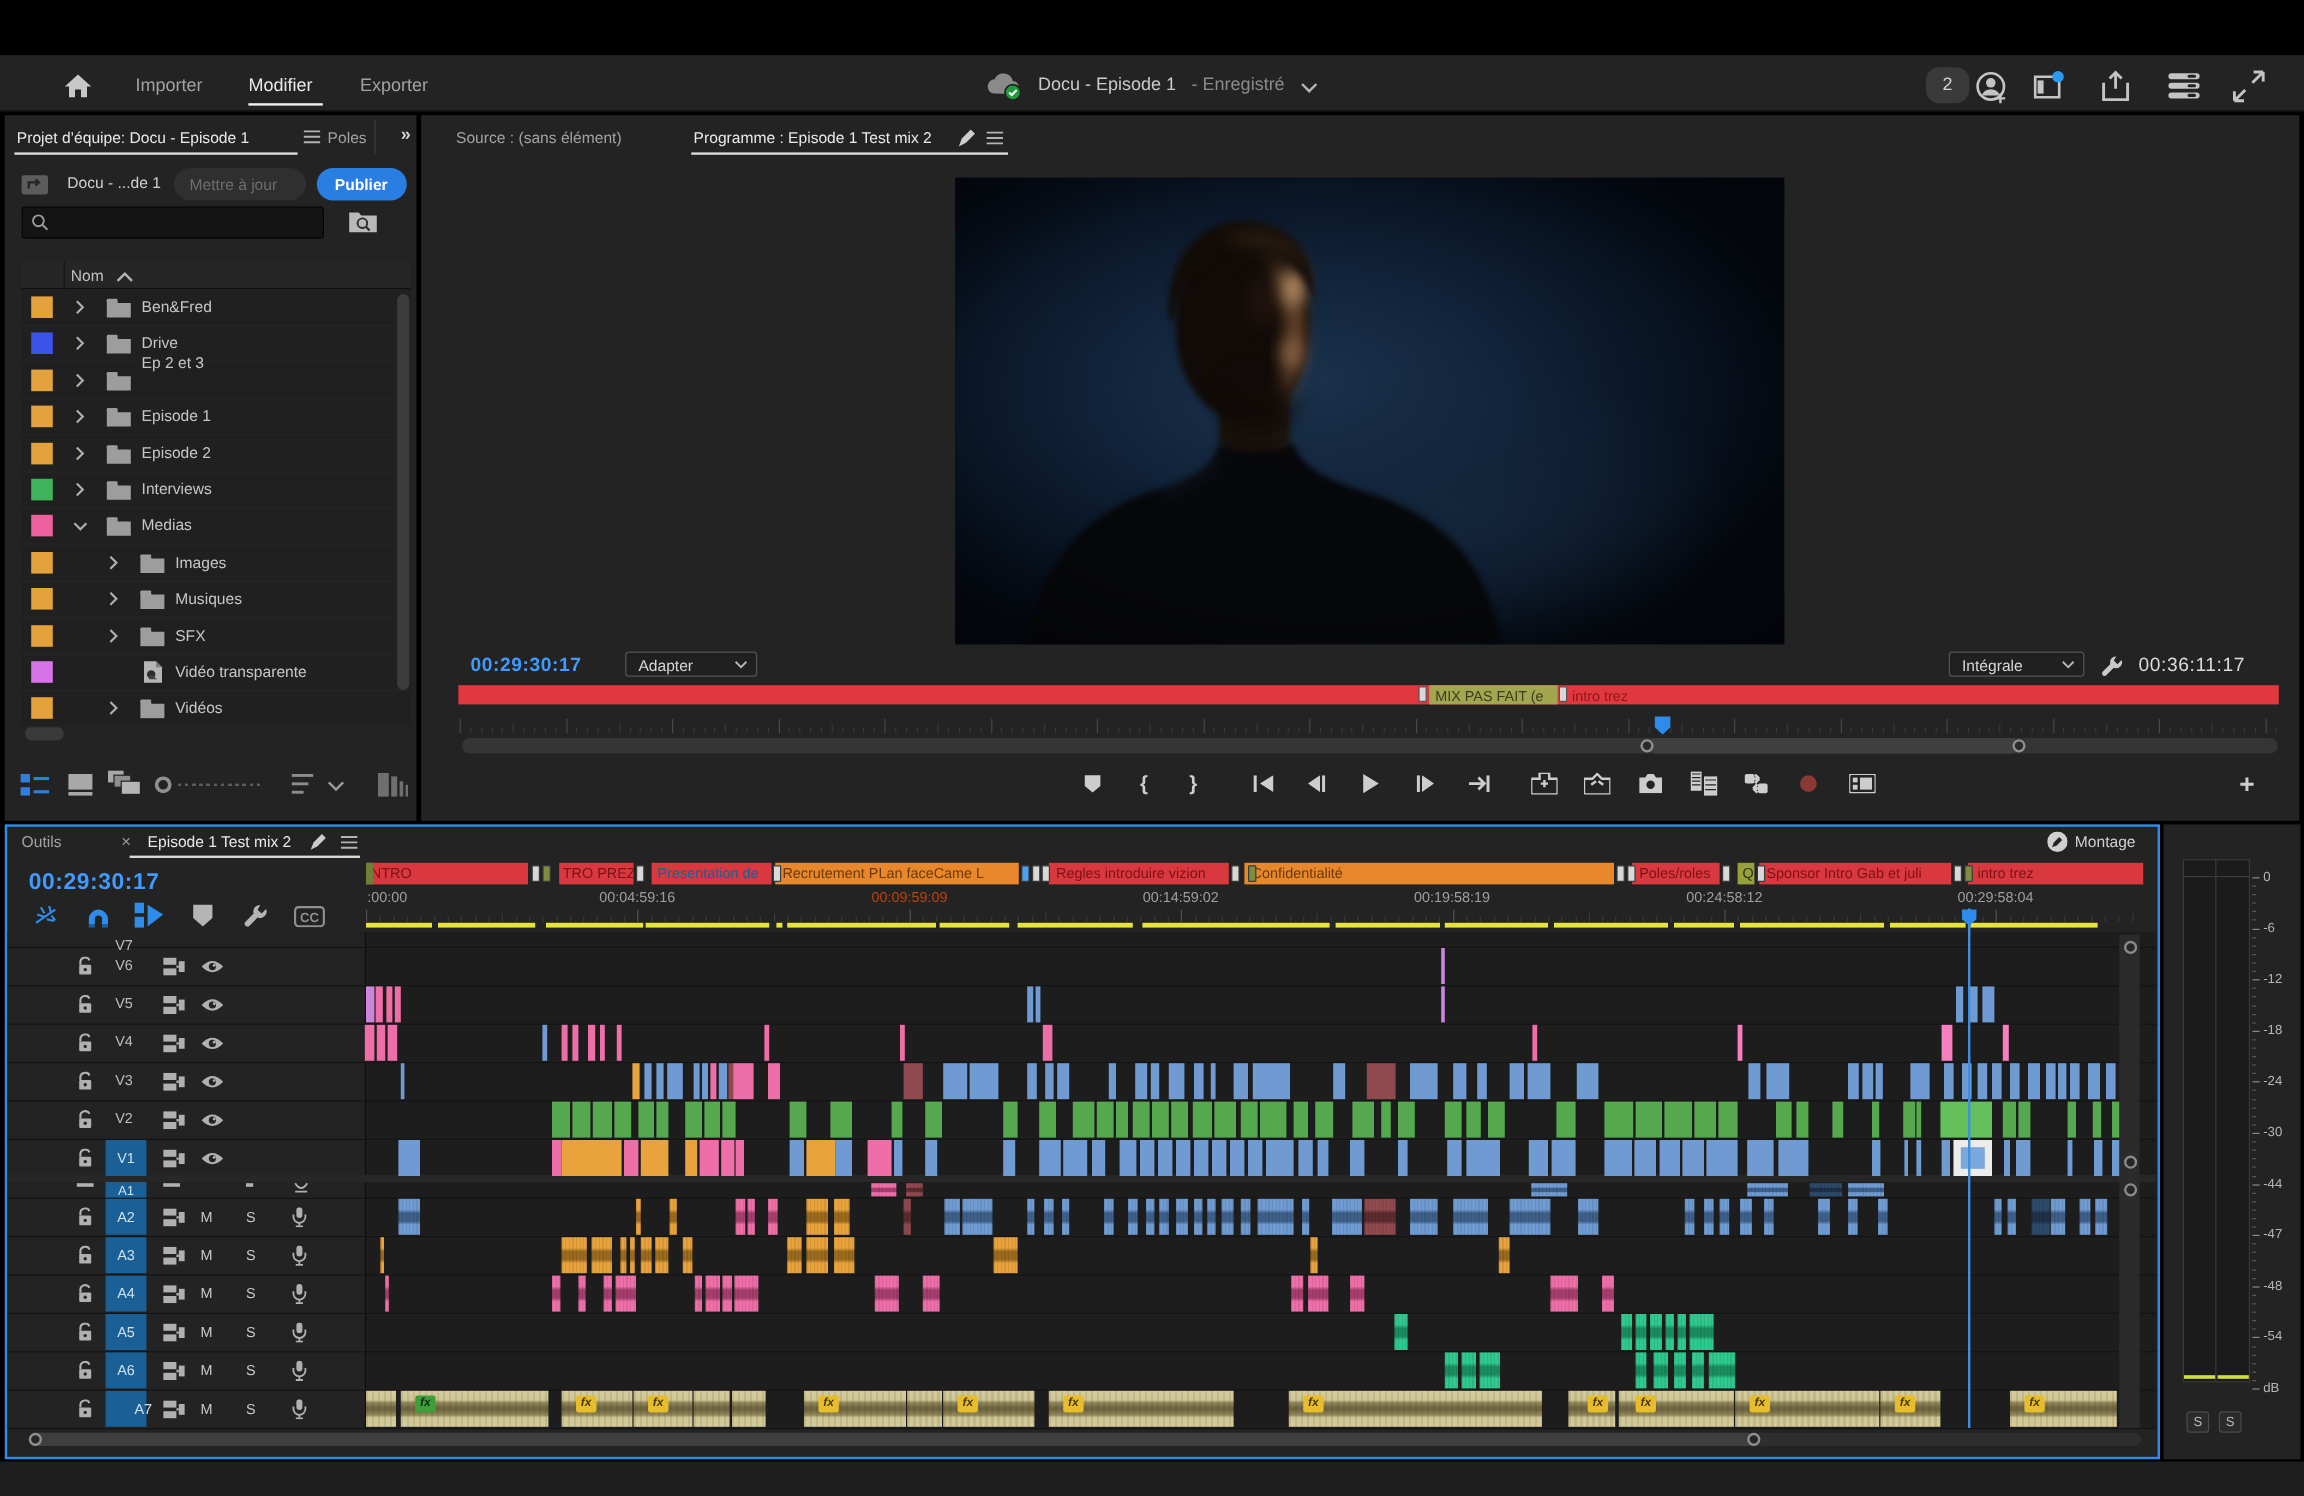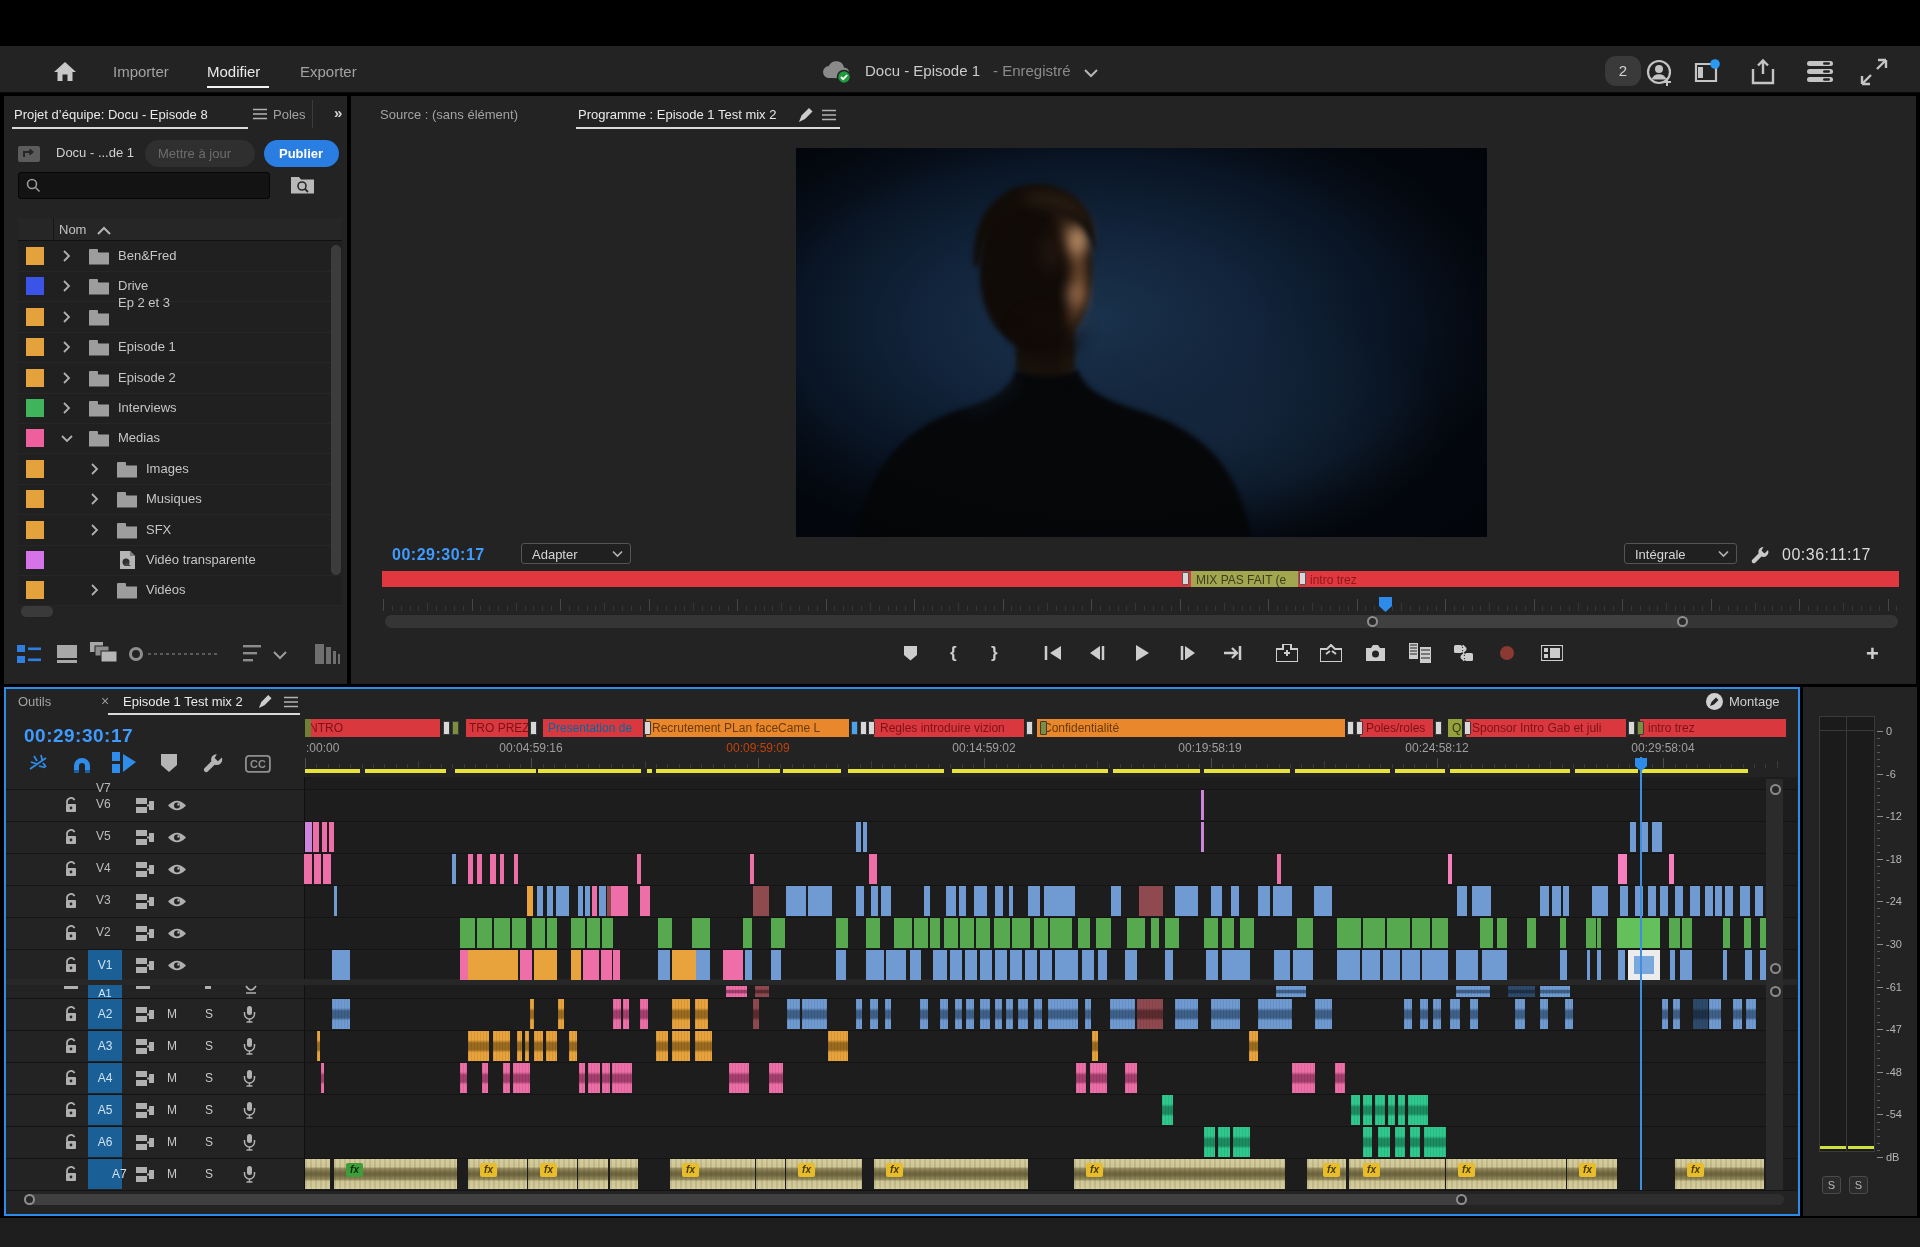--- a/index.html
+++ b/index.html
@@ -64,21 +64,21 @@
 <rect x="2" y="19" width="26" height="5" rx="2.5" fill="#c4c4c4"></rect>
 <rect x="18" y="4.2" width="7" height="2.6" rx="1.3" fill="#232323"></rect>
 <rect x="18" y="12.2" width="7" height="2.6" rx="1.3" fill="#232323"></rect>
 <rect x="18" y="20.2" width="7" height="2.6" rx="1.3" fill="#232323"></rect>
     </svg>
 <svg class="abs" style="left:1859px;top:57px;" width="30" height="30" viewBox="0 0 30 30">
 <path d="M18 12 L27 3 M27 3 h-8 M27 3 v8" stroke="#c4c4c4" stroke-width="2.4" fill="none"></path>
 <path d="M12 18 L3 27 M3 27 h8 M3 27 v-8" stroke="#c4c4c4" stroke-width="2.4" fill="none"></path>
     </svg>
 <div class="panel" style="left:4px;top:96px;width:343px;height:588px;"></div>
-<div class="txt w" style="left:14px;top:107px;font-size:13px;">Projet d’équipe: Docu - Episode 8</div>
+<div class="txt w" style="left:14px;top:107px;font-size:13px;">Projet d’équipe: Docu - Episode 1</div>
 <div class="abs" style="left:12px;top:127px;width:236px;height:2px;background:#d9d9d9;"></div>
 <svg class="abs" style="left:253px;top:108px;" width="14" height="12" viewBox="0 0 14 12">
       <path d="M0 1.5 h14 M0 6 h14 M0 10.5 h14" stroke="#b2b2b2" stroke-width="1.6"></path>
     </svg>
 <div class="txt g" style="left:273px;top:107px;font-size:13px;">Poles</div>
 <div class="abs" style="left:312px;top:100px;width:1px;height:28px;background:#3c3c3c;"></div>
 <div class="txt" style="left:334px;top:104px;font-size:15px;color:#d5d5d5;font-weight:bold;">»</div>
 <svg class="abs" style="left:17px;top:143px;" width="24" height="22" viewBox="0 0 24 22">
 <rect x="1" y="3" width="22" height="16" rx="2" fill="#5c5c5c"></rect>
 <path d="M7 14 v-5 h8 M12.5 6.5 L15.5 9 L12.5 11.5" stroke="#262626" stroke-width="2" fill="none"></path>
@@ -1430,21 +1430,21 @@
 <div class="abs" style="left:1877px;top:930px;width:3px;height:1px;background:#5a5a5a;"></div>
 <div class="abs" style="left:1877px;top:937px;width:3px;height:1px;background:#5a5a5a;"></div>
 <div class="abs" style="left:1877px;top:944px;width:6px;height:1px;background:#8a8a8a;"></div>
 <div class="txt" style="left:1886px;top:938px;font-size:11px;color:#b5b5b5;">-30</div>
 <div class="abs" style="left:1877px;top:951px;width:3px;height:1px;background:#5a5a5a;"></div>
 <div class="abs" style="left:1877px;top:958px;width:3px;height:1px;background:#5a5a5a;"></div>
 <div class="abs" style="left:1877px;top:965px;width:3px;height:1px;background:#5a5a5a;"></div>
 <div class="abs" style="left:1877px;top:972px;width:3px;height:1px;background:#5a5a5a;"></div>
 <div class="abs" style="left:1877px;top:980px;width:3px;height:1px;background:#5a5a5a;"></div>
 <div class="abs" style="left:1877px;top:987px;width:6px;height:1px;background:#8a8a8a;"></div>
-<div class="txt" style="left:1886px;top:981px;font-size:11px;color:#b5b5b5;">-61</div>
+<div class="txt" style="left:1886px;top:981px;font-size:11px;color:#b5b5b5;">-44</div>
 <div class="abs" style="left:1877px;top:994px;width:3px;height:1px;background:#5a5a5a;"></div>
 <div class="abs" style="left:1877px;top:1001px;width:3px;height:1px;background:#5a5a5a;"></div>
 <div class="abs" style="left:1877px;top:1008px;width:3px;height:1px;background:#5a5a5a;"></div>
 <div class="abs" style="left:1877px;top:1015px;width:3px;height:1px;background:#5a5a5a;"></div>
 <div class="abs" style="left:1877px;top:1022px;width:3px;height:1px;background:#5a5a5a;"></div>
 <div class="abs" style="left:1877px;top:1029px;width:6px;height:1px;background:#8a8a8a;"></div>
 <div class="txt" style="left:1886px;top:1023px;font-size:11px;color:#b5b5b5;">-47</div>
 <div class="abs" style="left:1877px;top:1036px;width:3px;height:1px;background:#5a5a5a;"></div>
 <div class="abs" style="left:1877px;top:1043px;width:3px;height:1px;background:#5a5a5a;"></div>
 <div class="abs" style="left:1877px;top:1050px;width:3px;height:1px;background:#5a5a5a;"></div>

